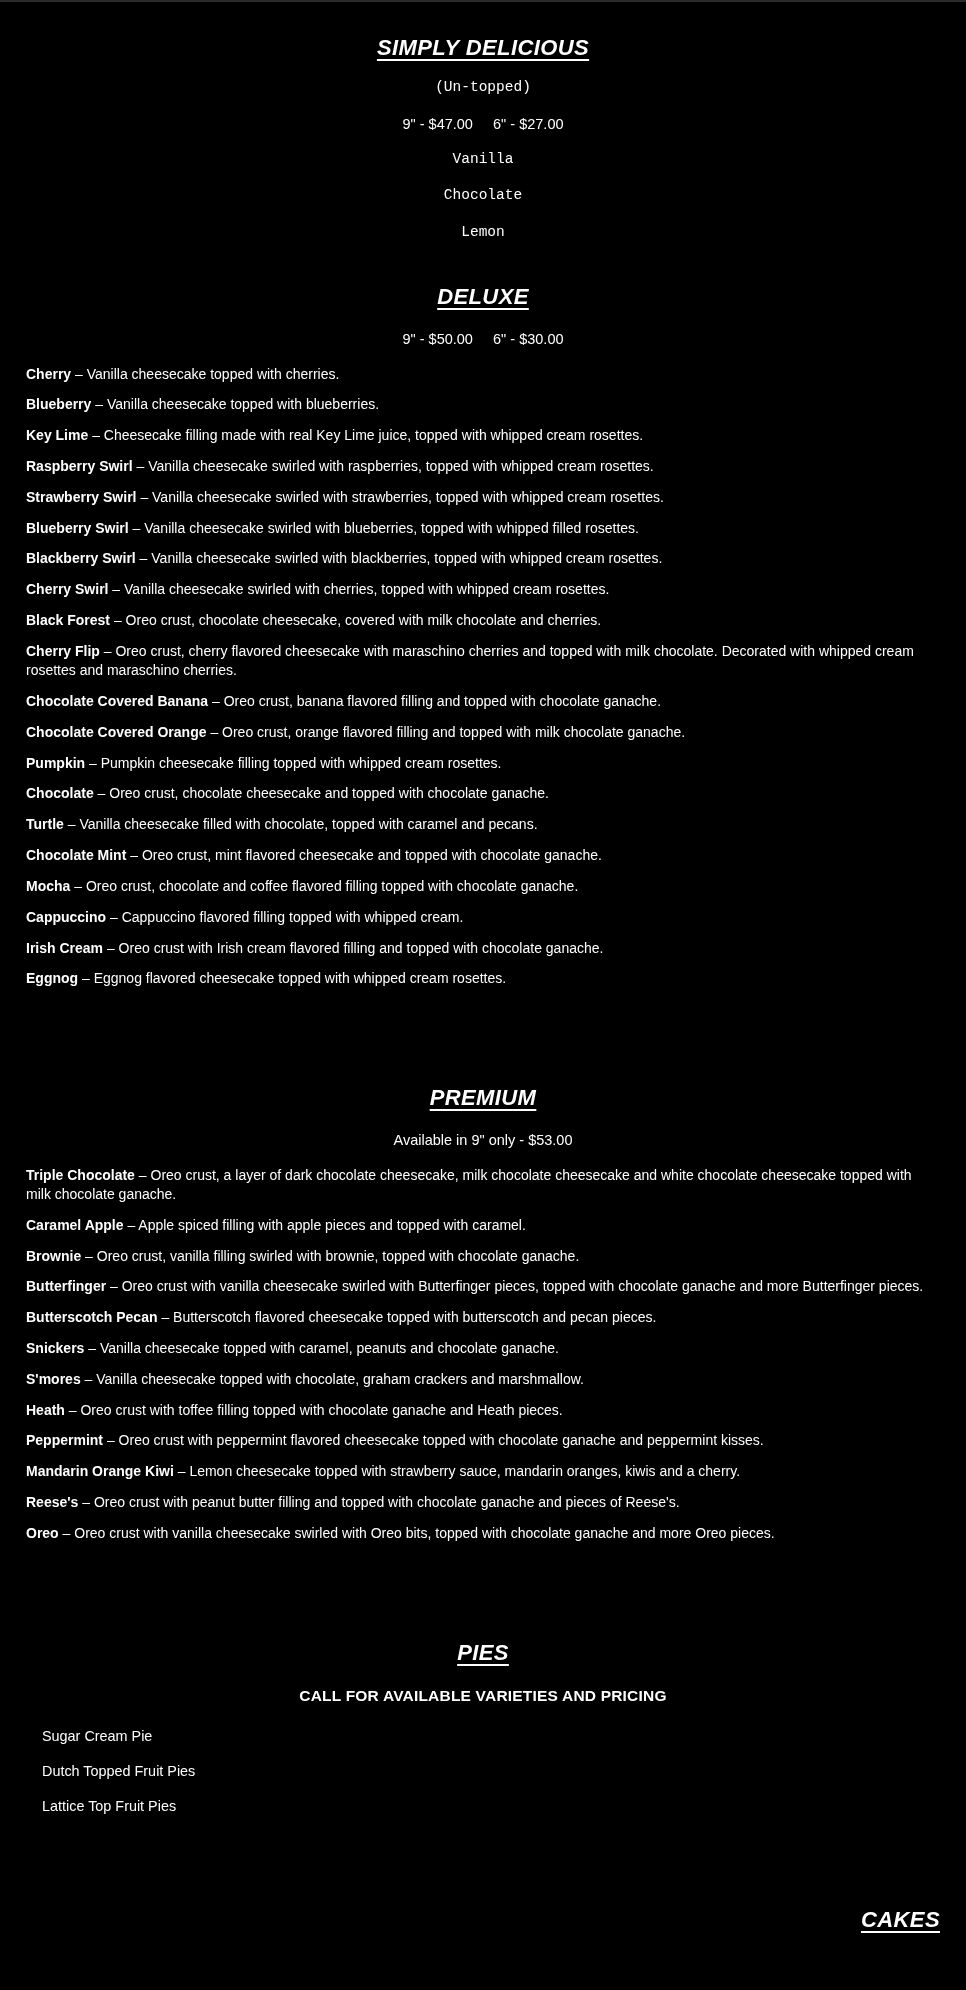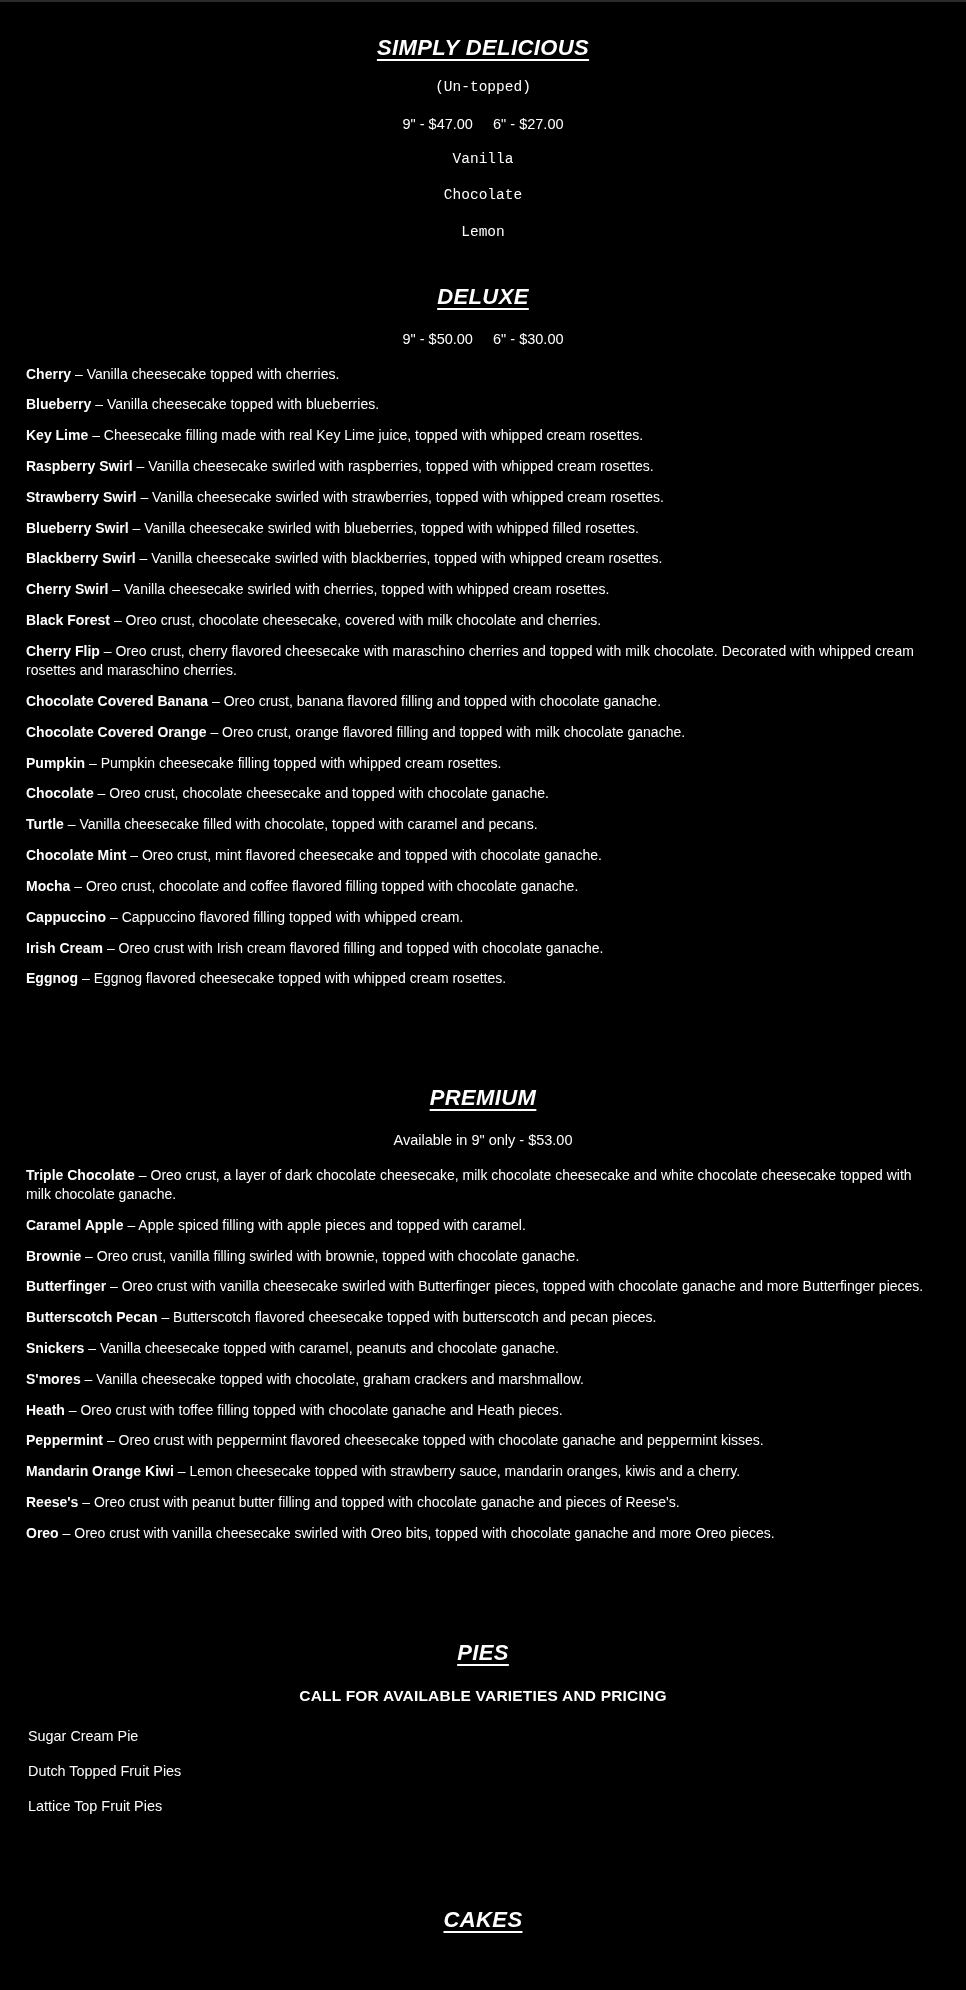--- a/index.html
+++ b/index.html
@@ -35,21 +35,21 @@
     text-underline-offset: 4px;
     margin: 0;
     padding: 0;
     line-height: 1.25;
     font-style: italic;
   }
   .title-simply { padding-top: 32px; }
   .title-deluxe { padding-top: 42px; }
   .title-premium { padding-top: 40px; }
   .title-pies { padding-top: 40px; }
-  .title-cakes { padding-top: 40px; }
+  .title-cakes { padding-top: 40px; text-align: right; }
 
   .centered-line {
     text-align: center;
     font-size: 14.5px;
     line-height: 1.2;
     margin: 0;
     padding-top: 19px;
     font-family: Liberation Mono, monospace;
   }
   .centered-line.first-sub { padding-top: 17px; }
@@ -80,21 +80,21 @@
   }
   .item .nm {
     font-weight: bold;
   }
   .plain-list {
     padding-top: 22px;
   }
   .plain-item {
     font-size: 14.4px;
     line-height: 1.38;
-    margin: 0 0 15px 2px;
+    margin: 0 0 15px 16px;
   }
   .cake-list {
     padding-top: 20px;
   }
   .spacer-lg { height: 34px; }
   .spacer-xl { height: 44px; }
 </style>
 </head>
 <body>
 

